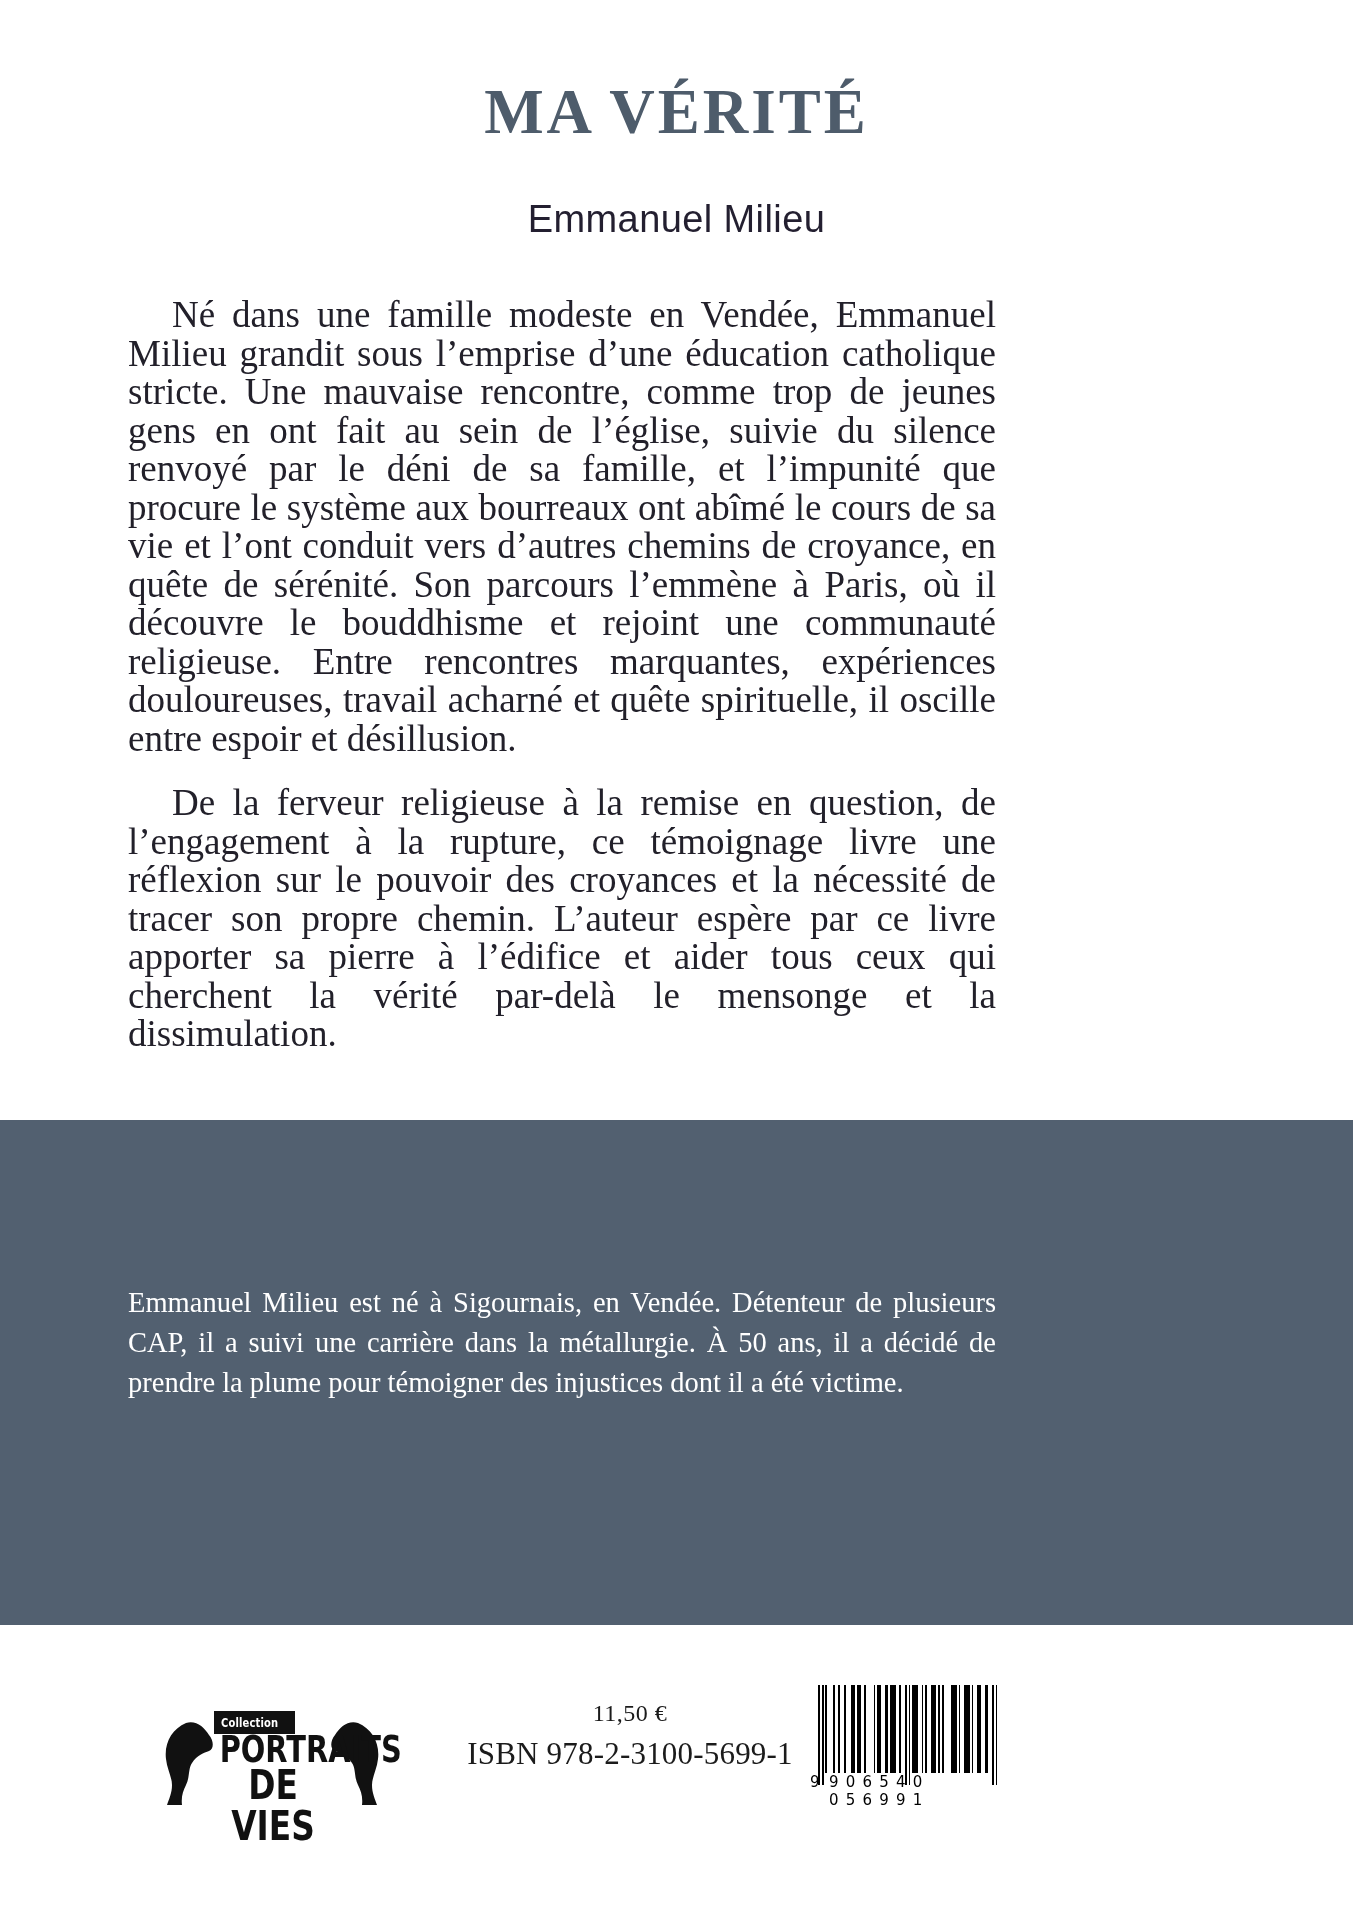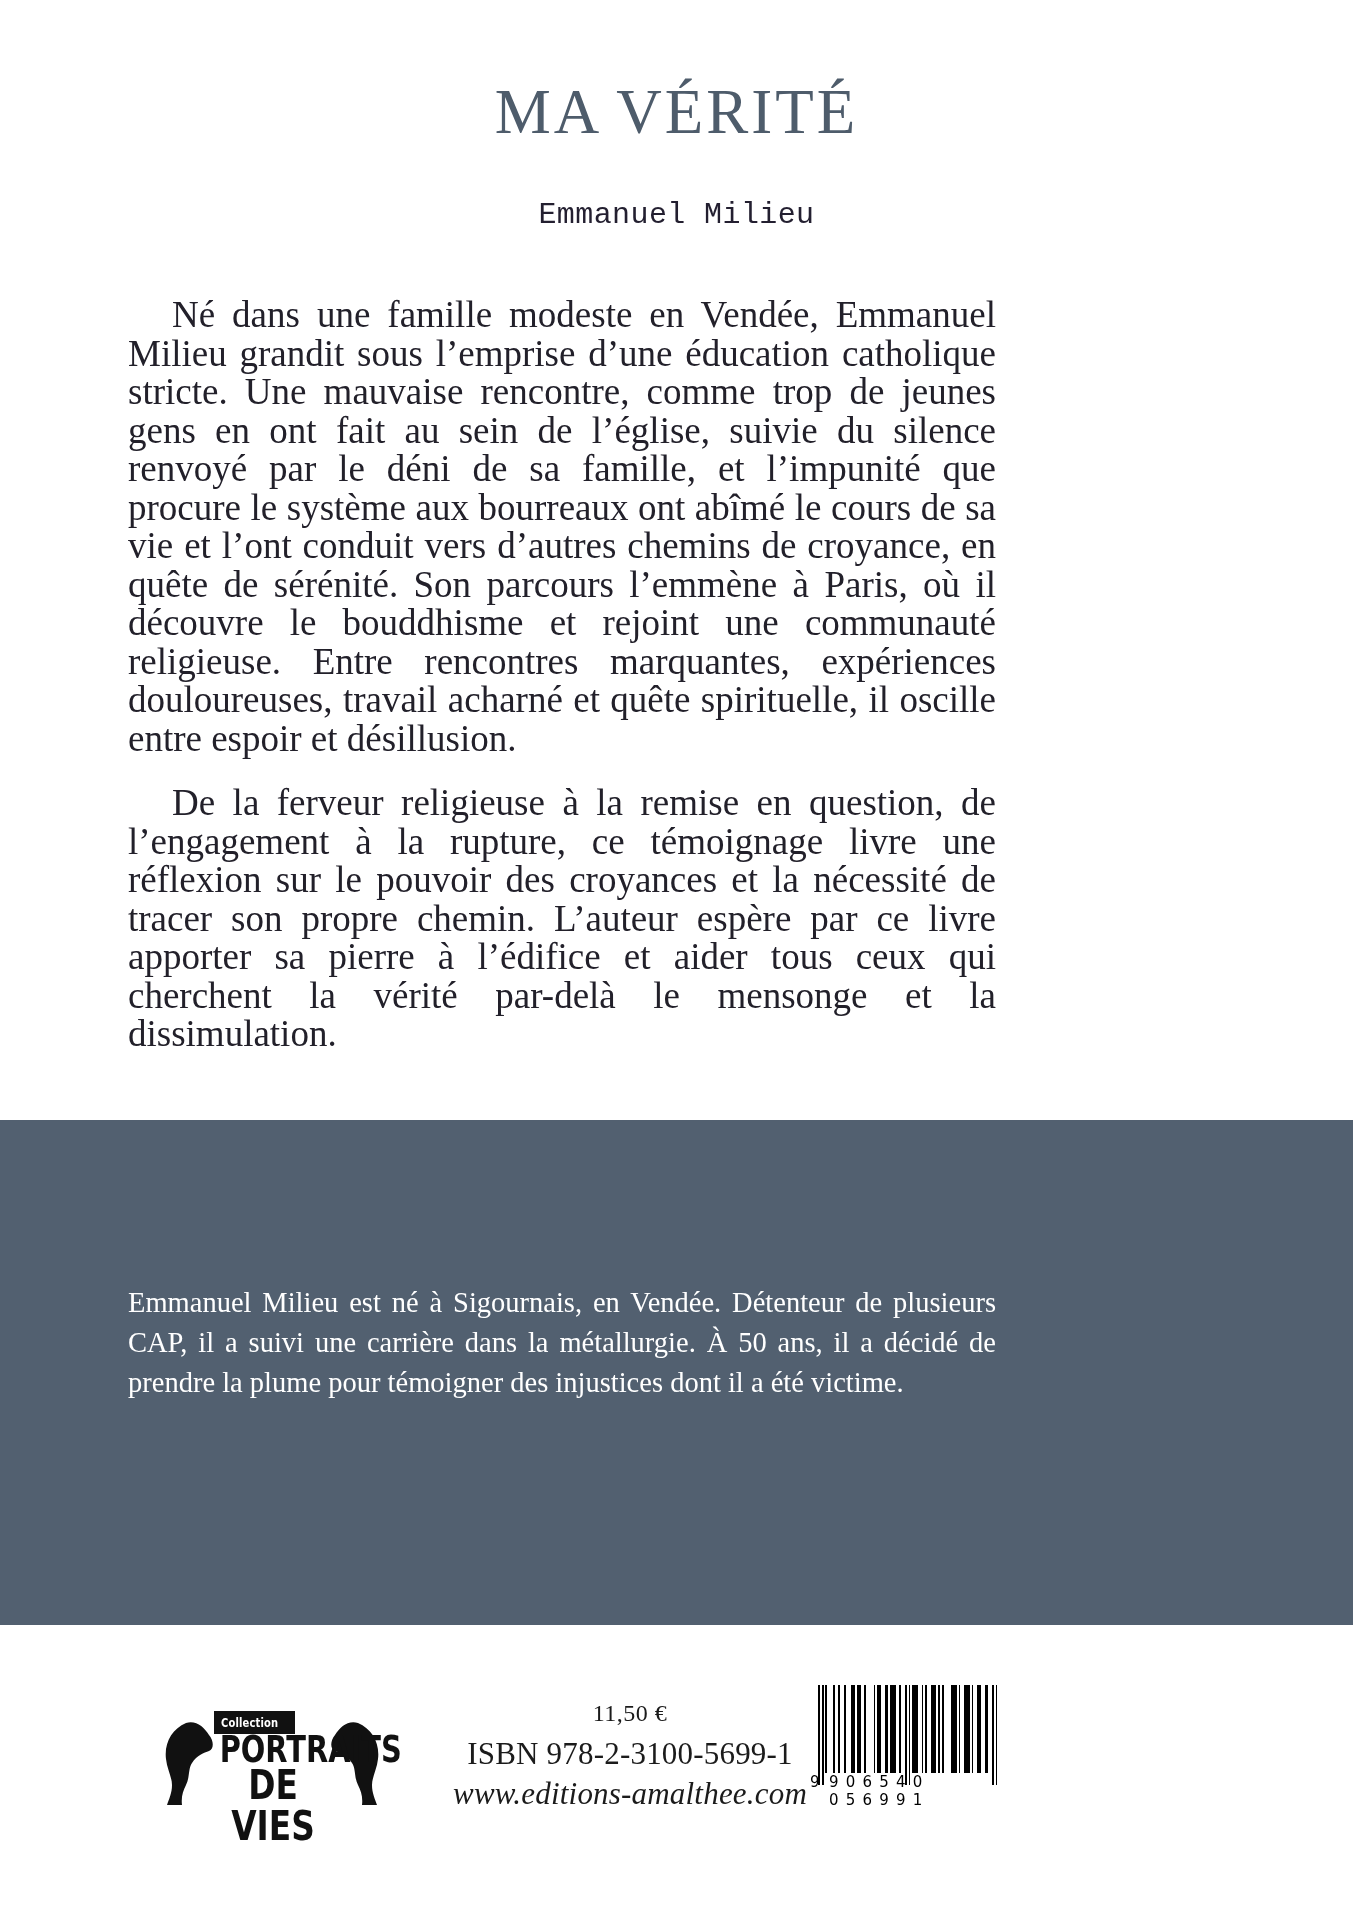--- a/index.html
+++ b/index.html
@@ -28,31 +28,31 @@
 
   .book-title {
     position: absolute;
     left: 0; top: 78px;
     width: 1353px;
     text-align: center;
     font-family: "Liberation Serif", "DejaVu Serif", serif;
     font-size: 63px;
     letter-spacing: 3px;
     color: #4e5c6b;
-    font-weight: 400;
+    font-weight: 700;
     line-height: 1.1;
   }
 
   .book-author {
     position: absolute;
     left: 0; top: 198px;
     width: 1353px;
     text-align: center;
-    font-family: Liberation Mono, monospace;
-    font-size: 30px;
+    font-family: Liberation Sans, sans-serif;
+    font-size: 38px;
     letter-spacing: 0.4px;
     color: #231f30;
     font-weight: 400;
   }
 
   .blurb {
     position: absolute;
     left: 128px;
     top: 296px;
     width: 868px;
@@ -233,21 +233,20 @@
     <div style="position:absolute; left:42px; top:58px; width:158px; text-align:center;">
       <span style="font-family:'DejaVu Sans','Liberation Sans',sans-serif; font-weight:700;
                    font-size:40px; color:#111111; letter-spacing:0px; line-height:41px;
                    display:inline-block; transform:scaleX(0.82); transform-origin:center;">DE VIES</span>
     </div>
   </div>
 
   <div class="pub-block">
     <div class="pub-price">11,50 €</div>
     <div class="pub-isbn">ISBN 978-2-3100-5699-1</div>
-    <div class="pub-site">www.editions-amalthee.com</div>
   </div>
 
   <div class="barcode-wrap">
     <div class="barcode-bars" id="barcode-bars">
         <i style="left: 8px; width: 1.85px;"></i>
         <i style="left: 11.7px; width: 1.85px;"></i>
         <i class="short" style="left: 15.4px; width: 1.85px;"></i>
         <i class="short" style="left: 22.8px; width: 1.85px;"></i>
         <i class="short" style="left: 28.35px; width: 1.85px;"></i>
         <i class="short" style="left: 33.9px; width: 1.85px;"></i>

